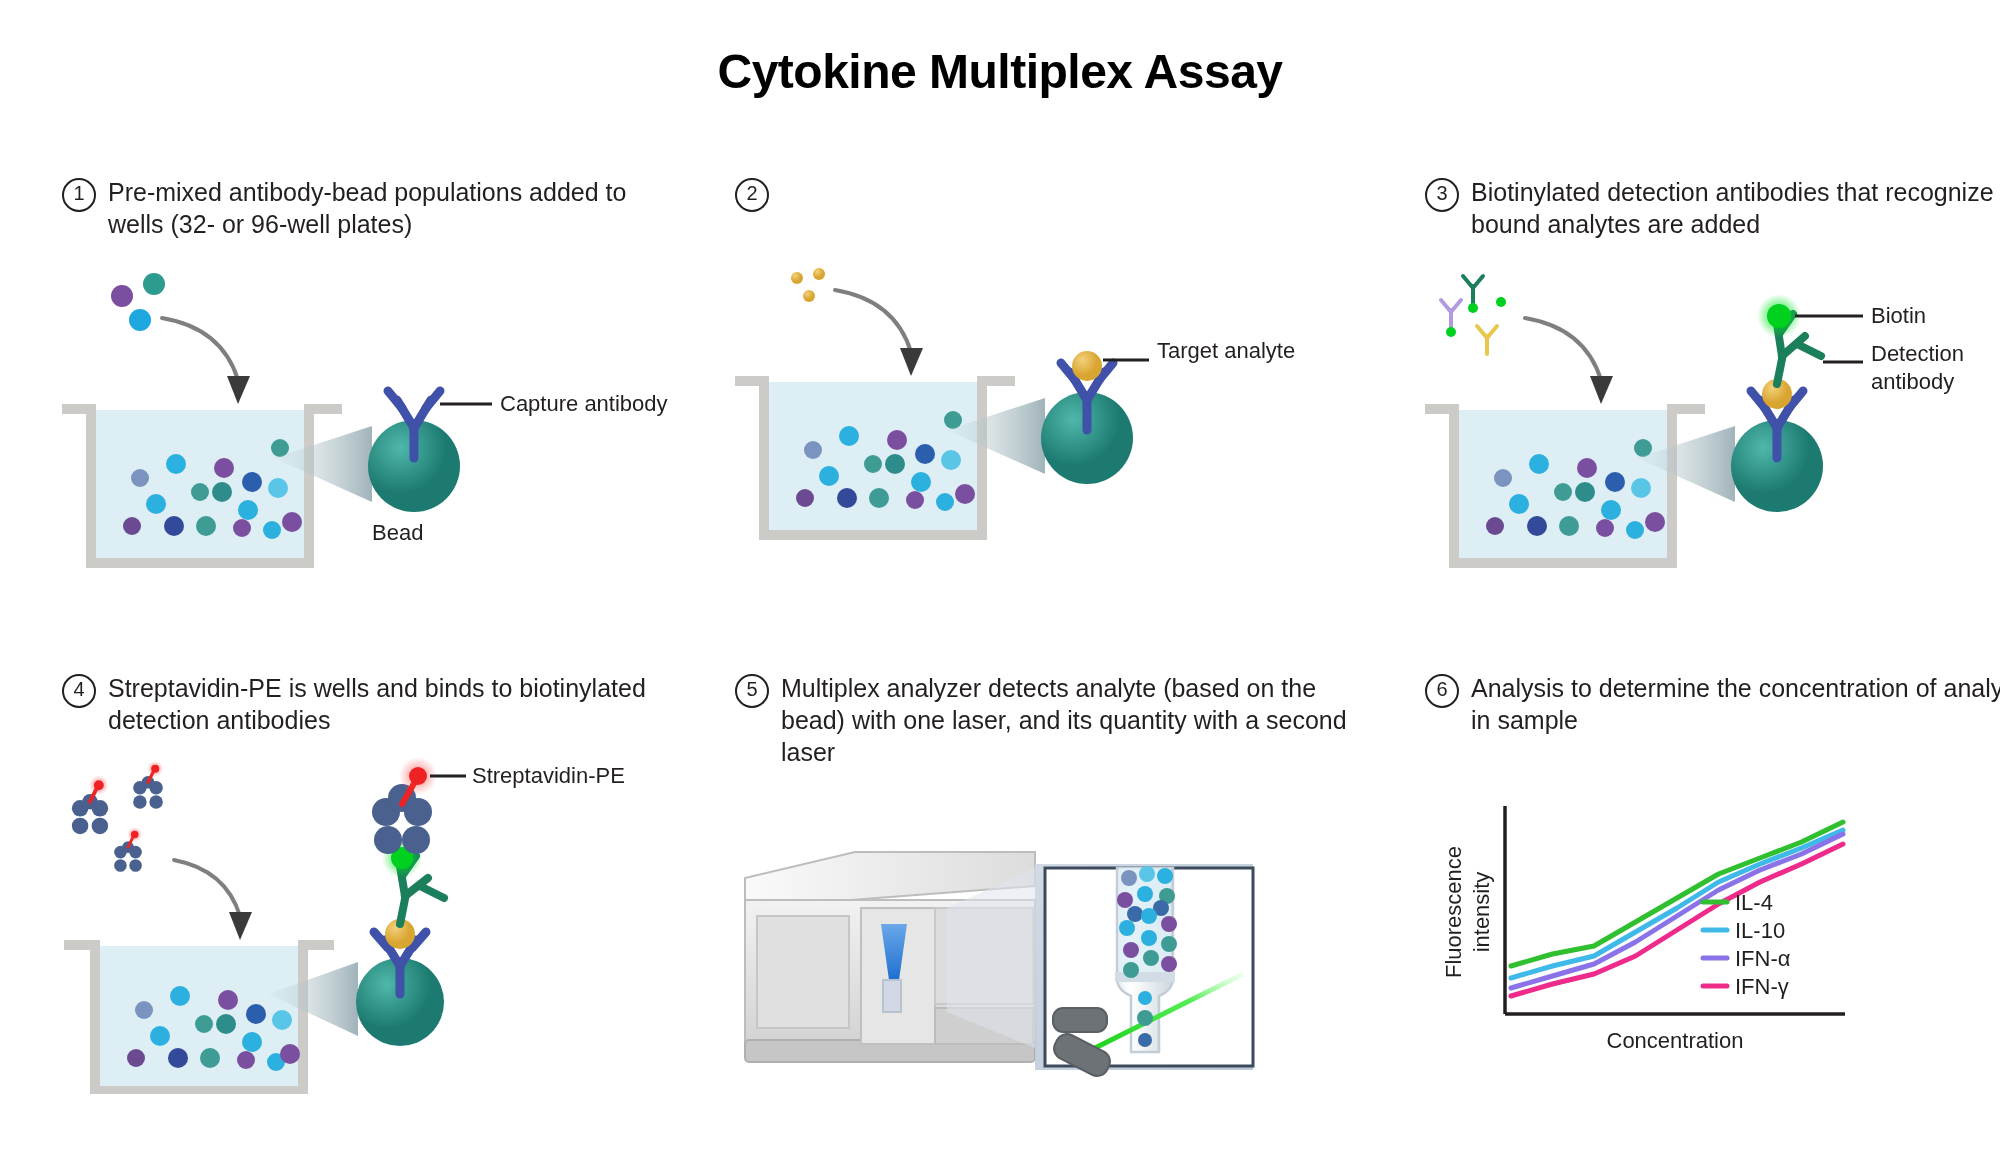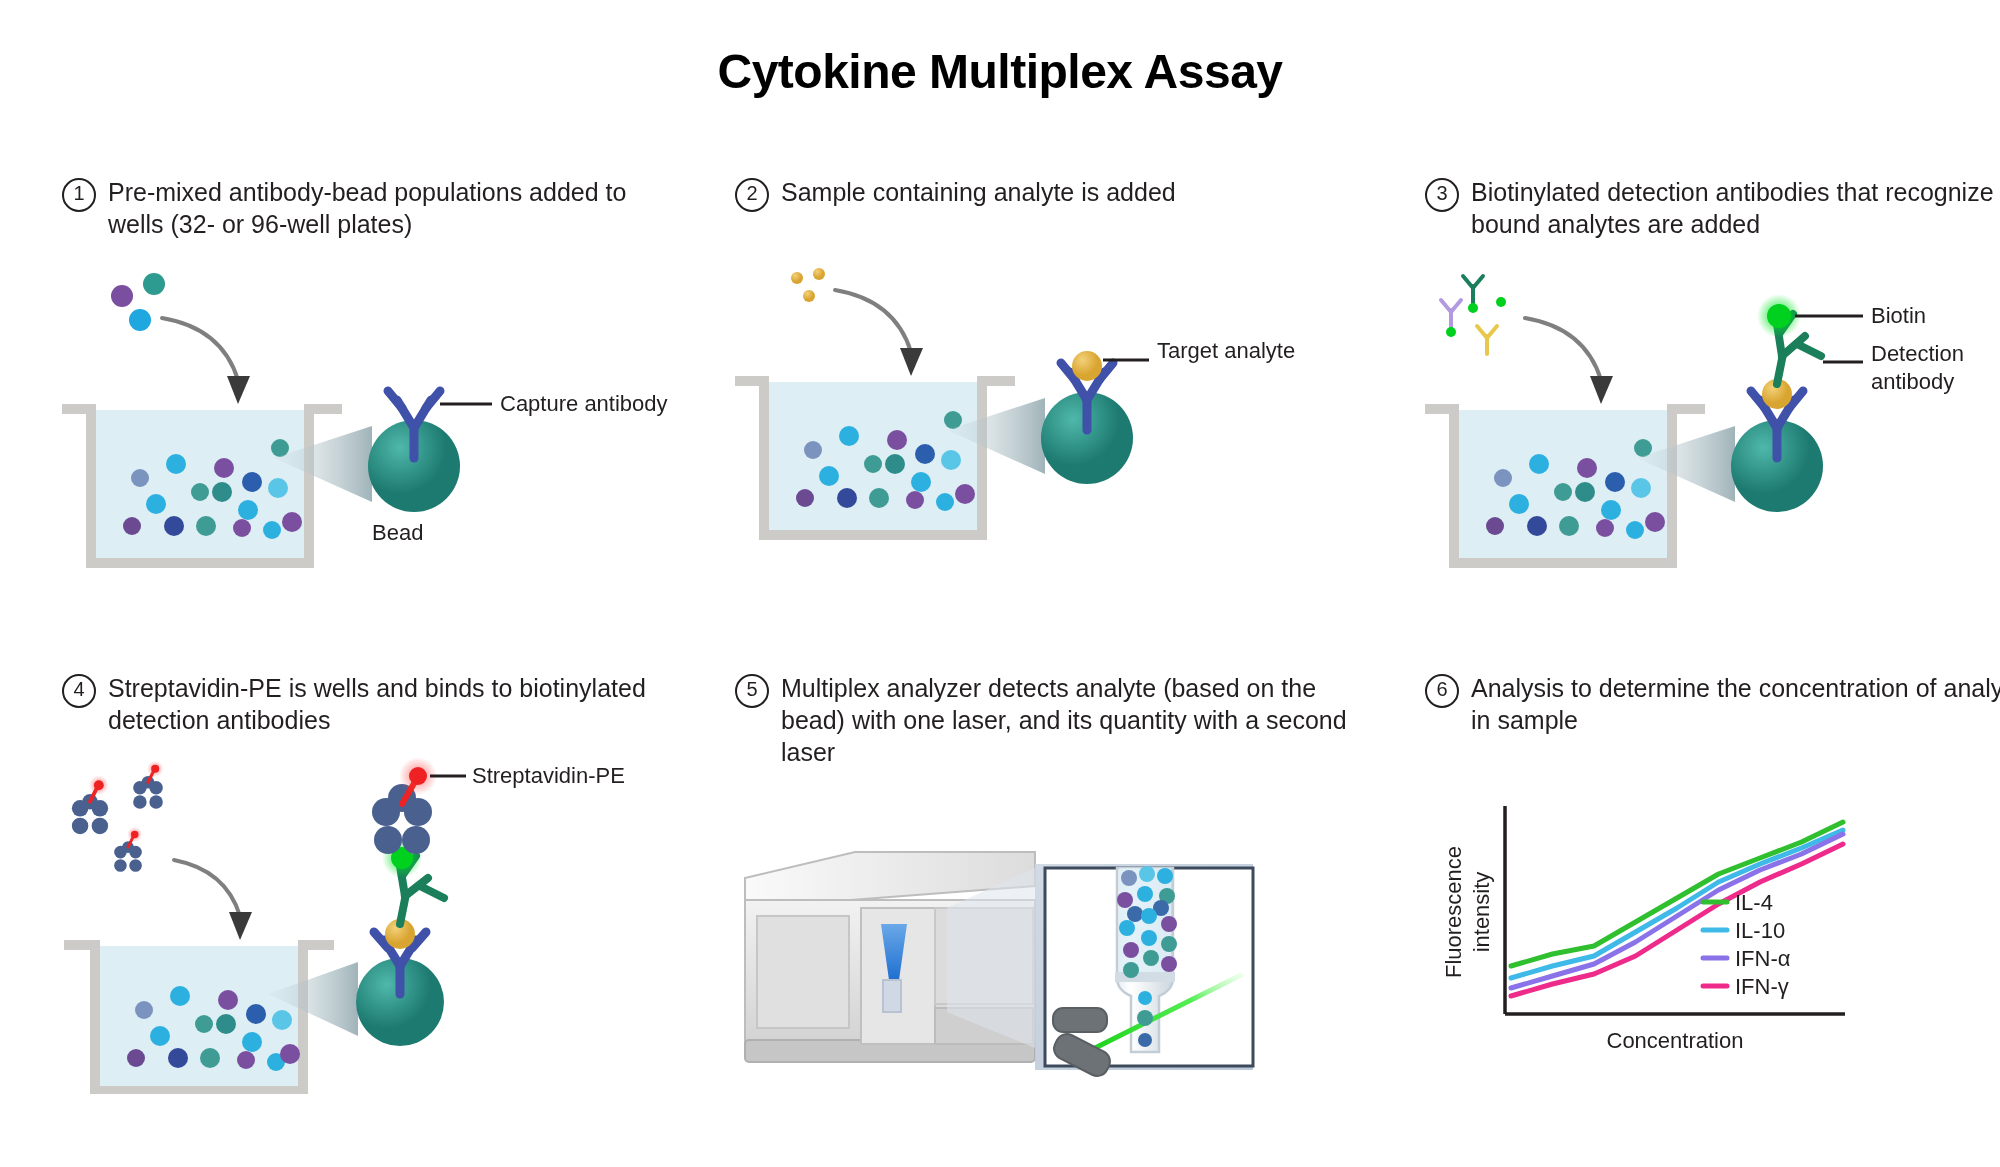--- a/index.html
+++ b/index.html
@@ -156,21 +156,20 @@
       <text class="lbl" x="438" y="153">Capture antibody</text>
 
       <text class="lbl" x="310" y="282">Bead</text>
     </svg>
   </div>
 </div>
 
 <div class="panel" id="panel-2">
   <div class="panel-head">
     <div class="step-num">2</div>
-    <div class="step-text">Sample containing analyte is added</div>
   </div>
   <div class="art">
     <svg width="620" height="340" viewBox="0 0 620 340">
       <defs>
         <radialGradient id="beadTealG2" cx="35%" cy="30%">
           <stop offset="0%" stop-color="#4fb8aa"></stop>
           <stop offset="100%" stop-color="#1d7a70"></stop>
         </radialGradient>
         <radialGradient id="goldG2" cx="35%" cy="30%">
           <stop offset="0%" stop-color="#f3d17a"></stop>

